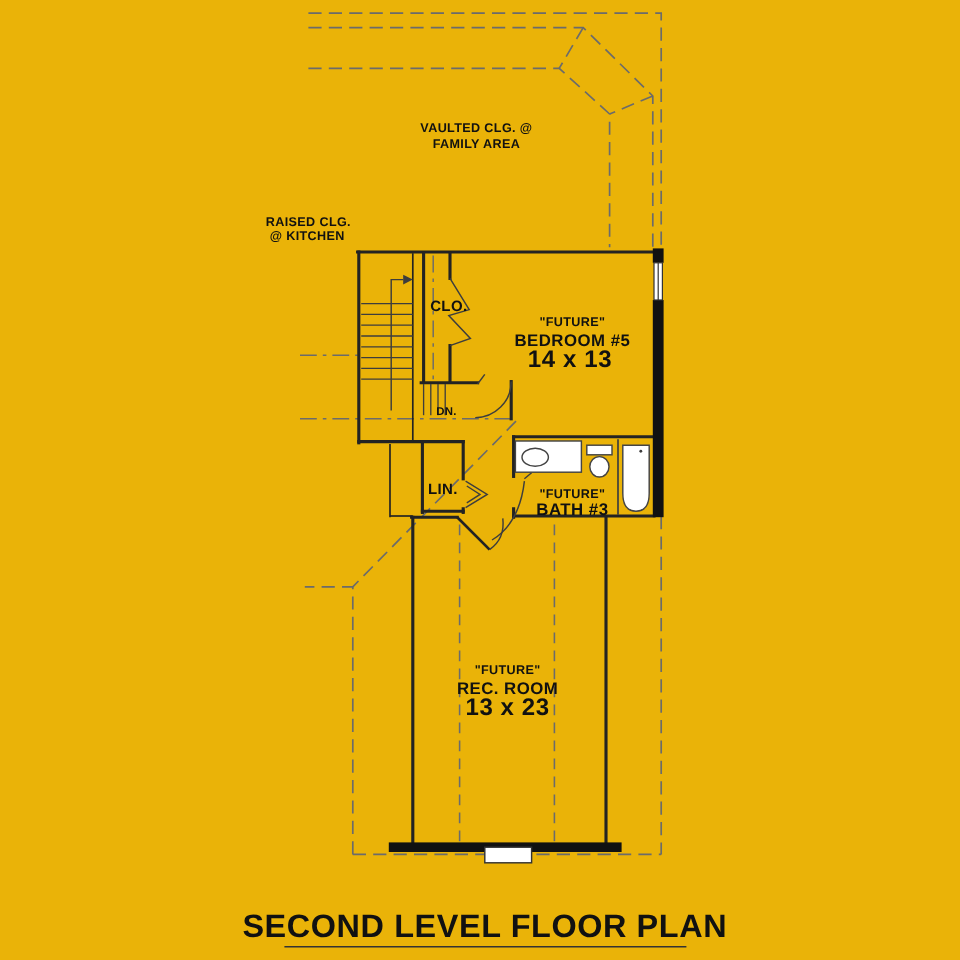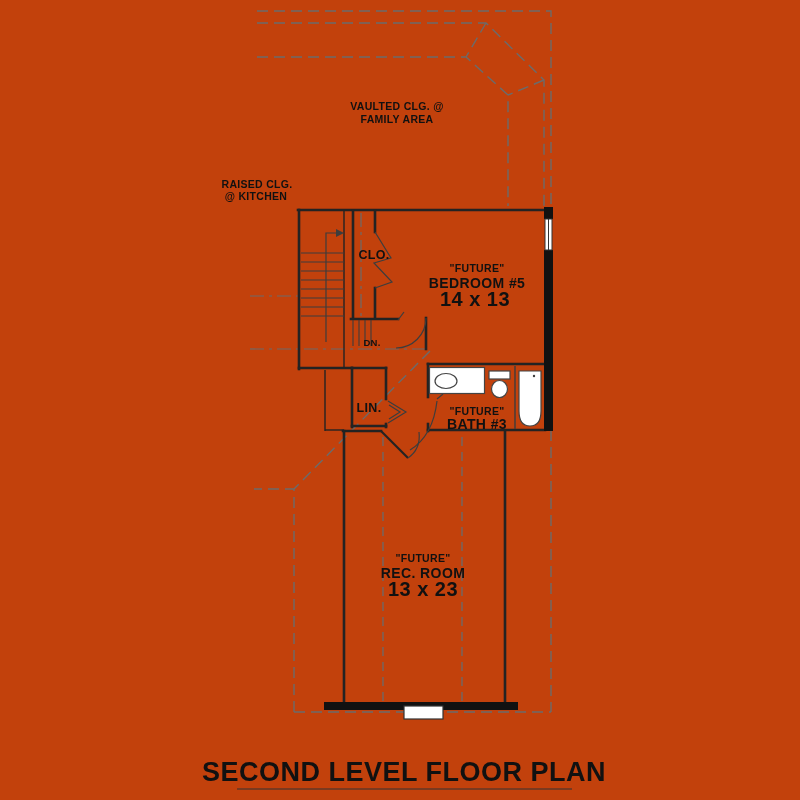--- a/index.html
+++ b/index.html
@@ -7,21 +7,21 @@
     padding: 0;
     background: #ffffff;
     width: 800px;
     height: 800px;
     font-family: "Liberation Sans", sans-serif;
   }
   .plan-wrap {
     position: relative;
     width: 800px;
     height: 800px;
-    background: #c2410c;
+    background: #eab308;
     overflow: hidden;
   }
   svg { display: block; }
   text {
     fill: #111111;
     font-family: "Liberation Sans", "DejaVu Sans", sans-serif;
     font-weight: bold;
   }
   .t10  { font-size: 10.5px; letter-spacing: 0.3px; }
   .t9   { font-size: 9.5px;  letter-spacing: 0.2px; }

